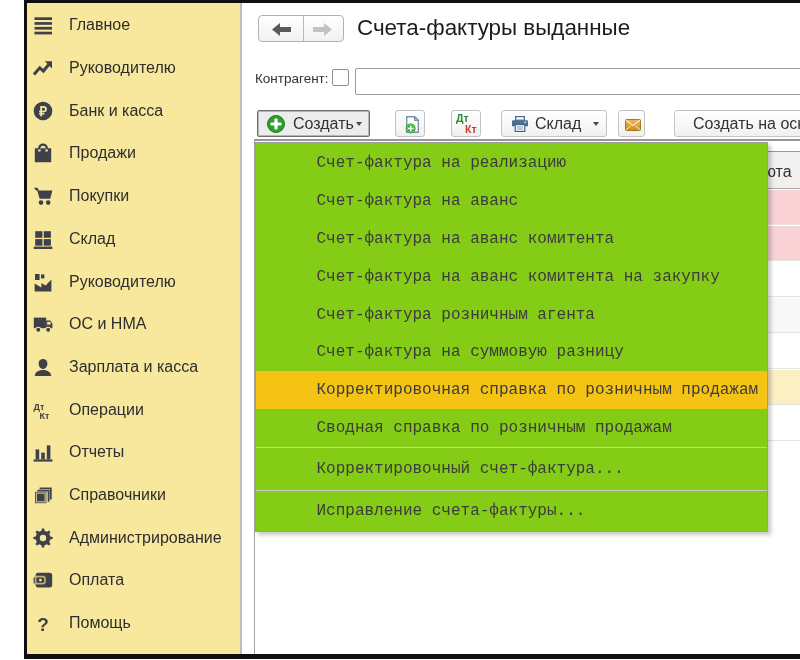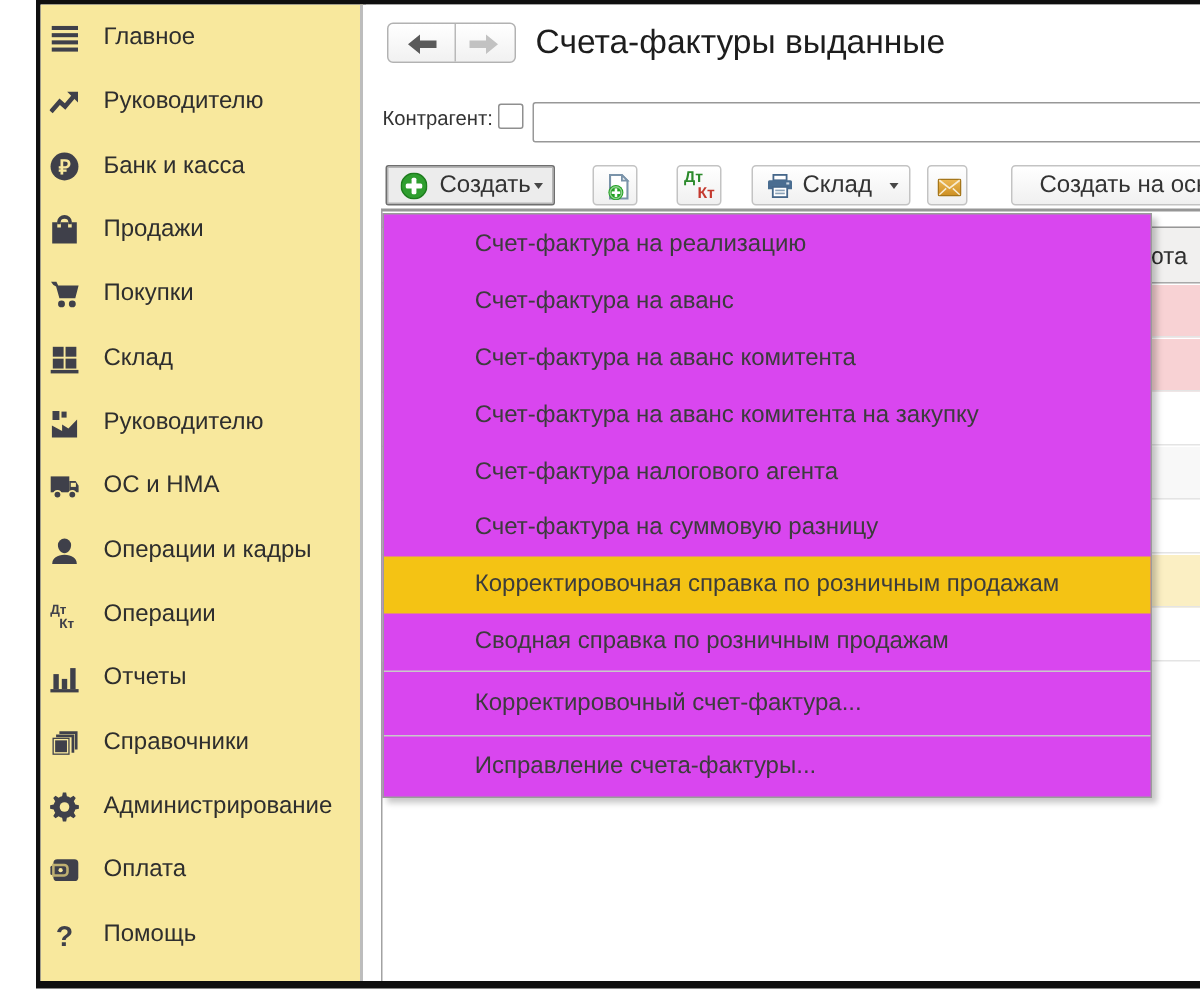--- a/index.html
+++ b/index.html
@@ -38,21 +38,21 @@
   border-left:3.6px solid transparent; border-right:3.6px solid transparent; border-top:4px solid #474747; }
 
 #tbl { position:absolute; left:10px; top:136px; right:0; bottom:0;
   border-top:2px solid #969696; border-left:1px solid #a2a2a2; background:#fff; }
 #thead { position:absolute; left:0; top:10px; right:0; height:38px; background:#f1f0ef;
   border-top:1px solid #979797; border-bottom:1px solid #a9a9a9; }
 #thead .ht { position:absolute; left:480px; top:11px; font-size:16px; line-height:18px; color:#2f2f2f; }
 .row { position:absolute; left:0; right:0; height:35px; border-bottom:1px solid #e4e4e4; }
 
 #dd { position:absolute; left:10.5px; top:139px; width:513px; height:390px;
-  background:#d946ef; border:1px solid #9b9b9b; box-shadow:3px 3px 4px rgba(0,0,0,0.22); }
+  background:#84cc16; border:1px solid #9b9b9b; box-shadow:3px 3px 4px rgba(0,0,0,0.22);font-family:Liberation Mono, monospace; }
 .di { position:relative; height:37.8px; }
 .di span { position:absolute; left:61px; top:50%; margin-top:-9px; font-size:16px; line-height:18px; color:#3c3c3c; white-space:nowrap; }
 .di.gold { background:#F4C314; }
 .dsep { height:1px; background:#c9c9c9; }
 </style>
 </head>
 <body>
 <div id="frame">
   <div id="sidebar">
     <div class="mi" style="top:-0.2px">
@@ -119,21 +119,21 @@
           <circle cx="5.3" cy="15.7" r="2.5" fill="#3f404a" stroke="#F8E89D" stroke-width="1.1"></circle>
           <circle cx="15.2" cy="15.7" r="2.5" fill="#3f404a" stroke="#F8E89D" stroke-width="1.1"></circle>
         </svg>
         <div class="tx">ОС и НМА</div>
       </div>
     <div class="mi" style="top:341.4px">
         <svg class="ic" viewBox="0 0 20 20">
           <path d="M10 2 A4.4 4.4 0 0 1 14.4 6.4 C14.4 9.4 12.4 11.9 10 11.9 C7.6 11.9 5.6 9.4 5.6 6.4 A4.4 4.4 0 0 1 10 2 Z" fill="#3f404a"></path>
           <path d="M1.8 19 C1.8 15.2 5.2 12.9 10 12.9 C14.8 12.9 18.2 15.2 18.2 19 Z" fill="#3f404a"></path>
         </svg>
-        <div class="tx">Операции и кадры</div>
+        <div class="tx">Зарплата и касса</div>
       </div>
     <div class="mi" style="top:384.1px">
         <svg class="ic" viewBox="0 0 20 20">
           <text x="0.5" y="9.5" font-size="9" font-weight="bold" fill="#3f404a" font-family="Liberation Sans">Дт</text>
           <text x="6.5" y="18.5" font-size="9" font-weight="bold" fill="#3f404a" font-family="Liberation Sans">Кт</text>
         </svg>
         <div class="tx">Операции</div>
       </div>
     <div class="mi" style="top:426.8px">
         <svg class="ic" viewBox="0 0 20 20">
@@ -262,21 +262,21 @@
       <div class="di">
           <span>Счет-фактура на аванс</span>
         </div>
       <div class="di">
           <span>Счет-фактура на аванс комитента</span>
         </div>
       <div class="di">
           <span>Счет-фактура на аванс комитента на закупку</span>
         </div>
       <div class="di">
-          <span>Счет-фактура налогового агента</span>
+          <span>Счет-фактура розничным агента</span>
         </div>
       <div class="di">
           <span>Счет-фактура на суммовую разницу</span>
         </div>
       <div class="di gold">
           <span>Корректировочная справка по розничным продажам</span>
         </div>
       <div class="di">
           <span>Сводная справка по розничным продажам</span>
         </div>

